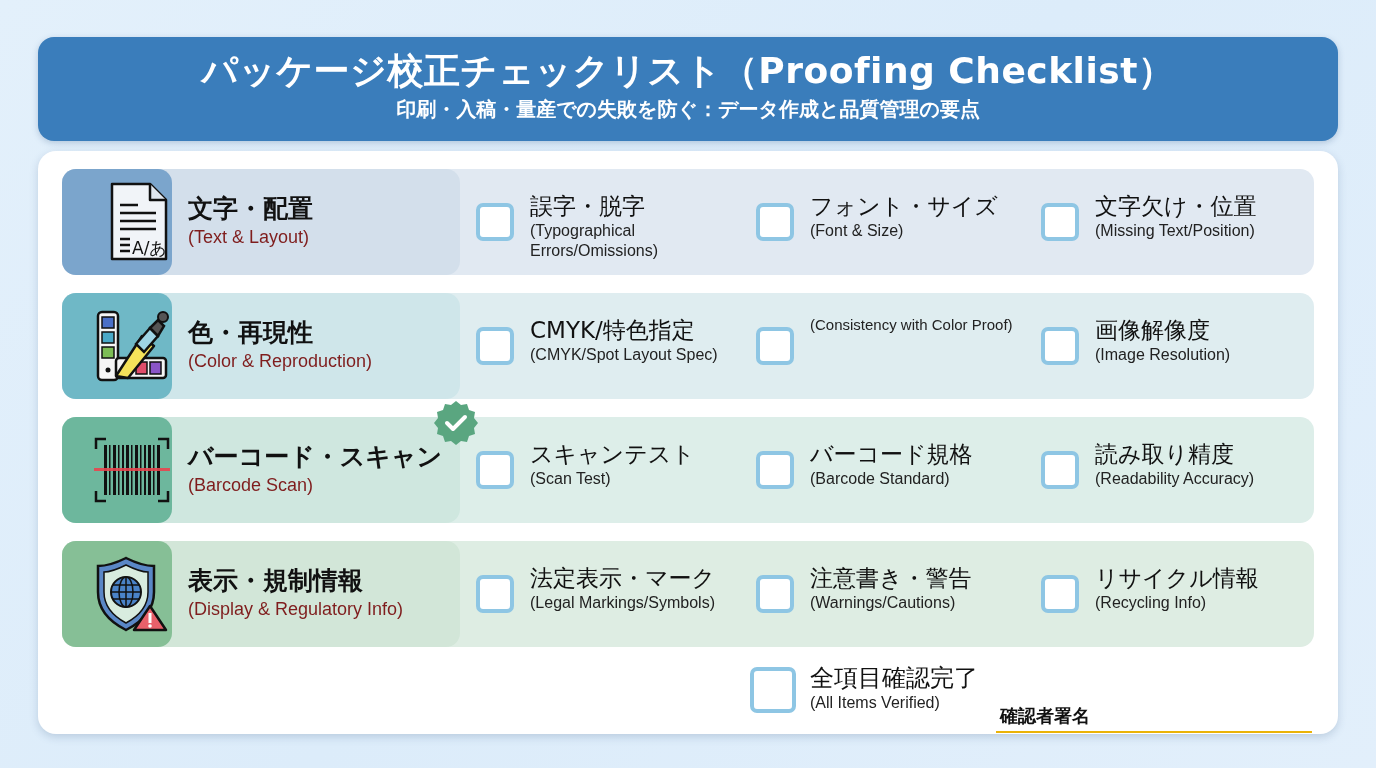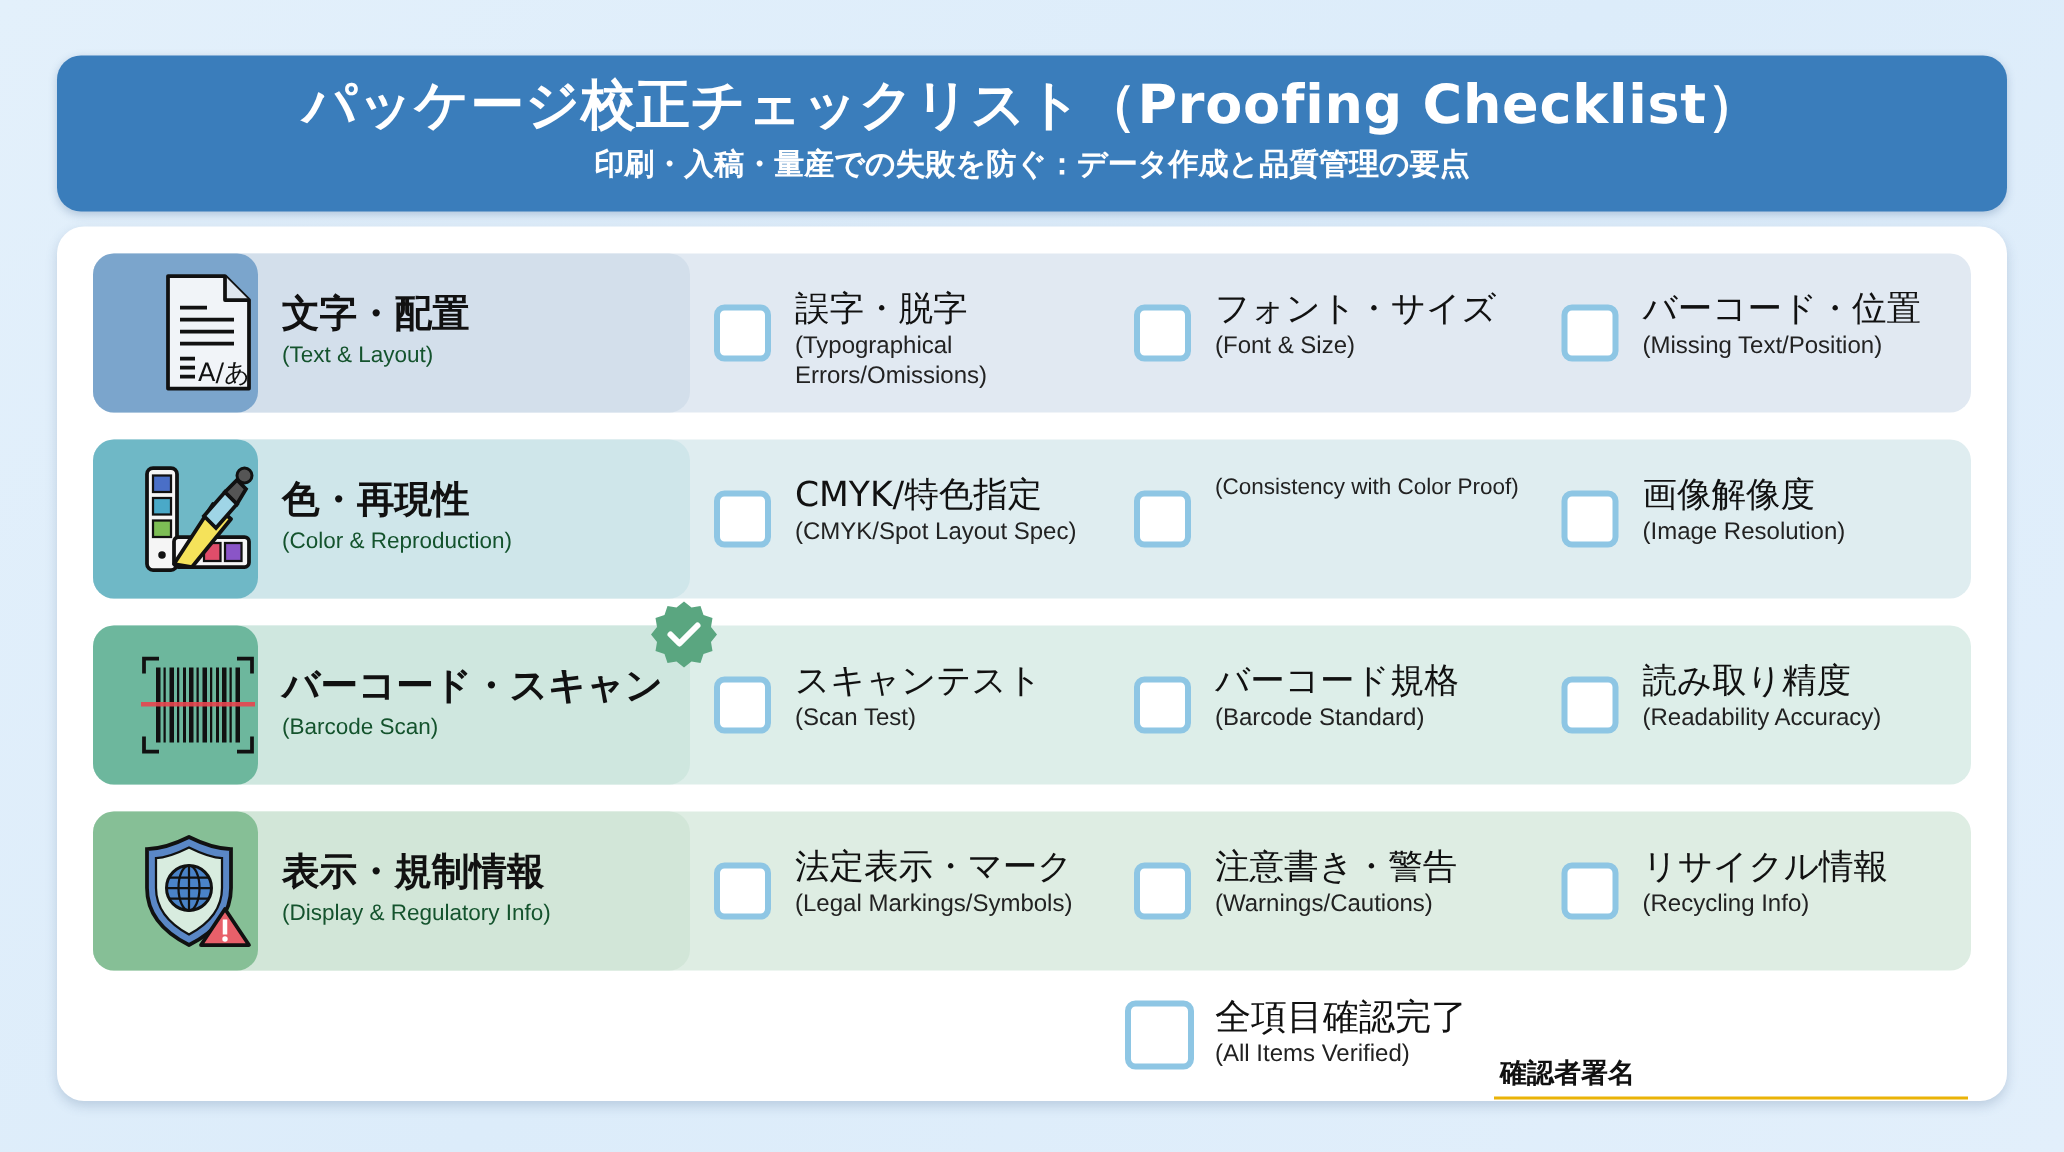--- a/index.html
+++ b/index.html
@@ -35,21 +35,21 @@
   .row .cat {
     position: absolute; left: 0; top: 0; width: 398px; height: 106px;
     border-radius: 14px;
   }
   .row .iconbox {
     position: absolute; left: 0; top: 0; width: 110px; height: 106px;
     border-radius: 14px; display: flex; align-items: center; justify-content: flex-end;
   }
   .row .cat-text { position: absolute; left: 126px; top: 24px; }
   .cat-jp { font-weight: bold; font-size: 25px; line-height: 32px; white-space: nowrap; }
-  .cat-en { font-size: 15px; line-height: 24px; color: #14532d; white-space: nowrap; font-family: "Liberation Sans", sans-serif; }
+  .cat-en { font-size: 18px; line-height: 24px; color: #7f1d1d; white-space: nowrap; font-family: "Liberation Sans", sans-serif; }
   .item { position: absolute; top: 0; height: 106px; }
   .chk {
     position: absolute; left: 0; top: 34px; width: 38px; height: 38px;
     border: 4px solid #8ec6e4; border-radius: 7px; background: #fff;
   }
   .item .txt { position: absolute; left: 54px; top: 22px; }
   .item-jp { font-weight: normal; font-size: 23px; line-height: 30px; white-space: nowrap; }
   .item-en { font-size: 16px; line-height: 20px; color: #222; white-space: nowrap; font-family: "Liberation Sans", sans-serif; }
   .badge { position: absolute; left: 394px; top: 248px; width: 48px; height: 48px; }
   .final { position: absolute; left: 712px; top: 516px; }
@@ -104,21 +104,21 @@
     <div class="item" style="left:694px;">
       <div class="chk"></div>
       <div class="txt">
         <div class="item-jp">フォント・サイズ</div>
         <div class="item-en">(Font &amp; Size)</div>
       </div>
     </div>
     <div class="item" style="left:979px;">
       <div class="chk"></div>
       <div class="txt">
-        <div class="item-jp">バーコード・位置</div>
+        <div class="item-jp">文字欠け・位置</div>
         <div class="item-en">(Missing Text/Position)</div>
       </div>
     </div>
   </div>
 
   <div class="row" style="top:142px; background:#dfedf0;padding-left:46px;">
     <div class="cat" style="background:#cfe6ea;">
       <div class="iconbox" style="background:#6fb8c6;">
         <svg width="80" height="80" viewBox="0 0 80 80">
           <rect x="6" y="6" width="20" height="68" rx="4" fill="#f5f5f5" stroke="#111" stroke-width="2.5"></rect>

